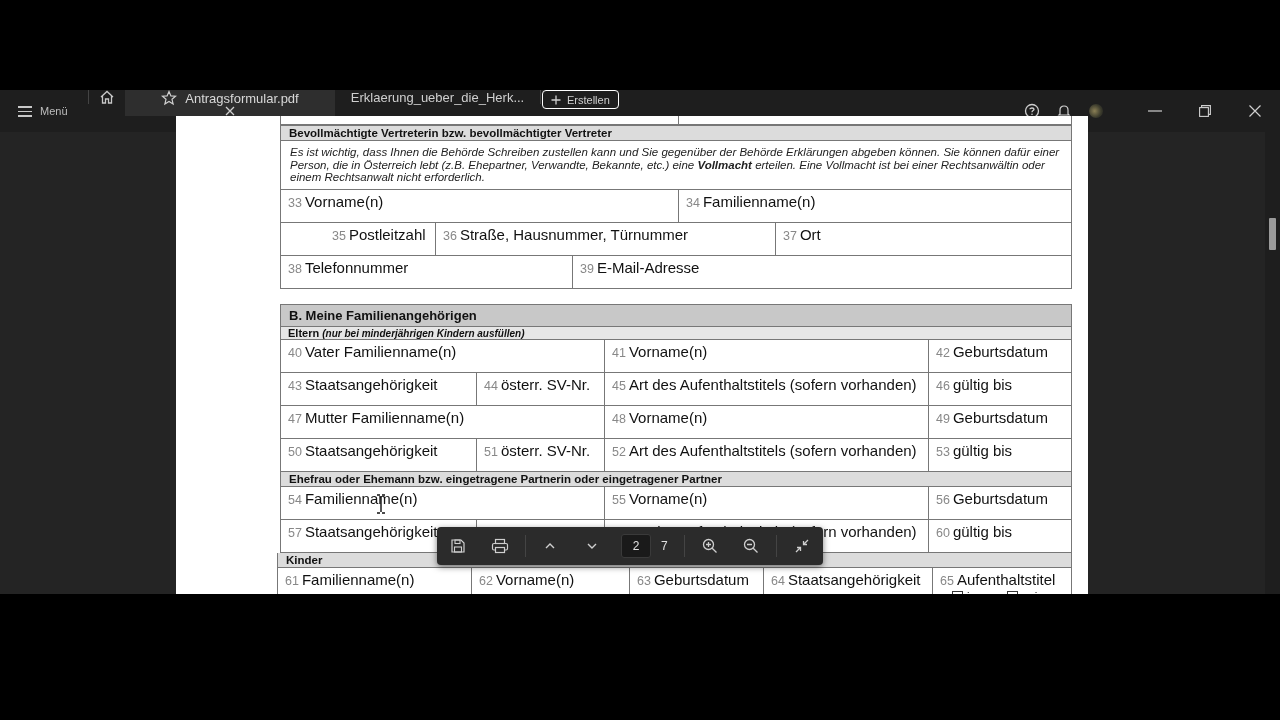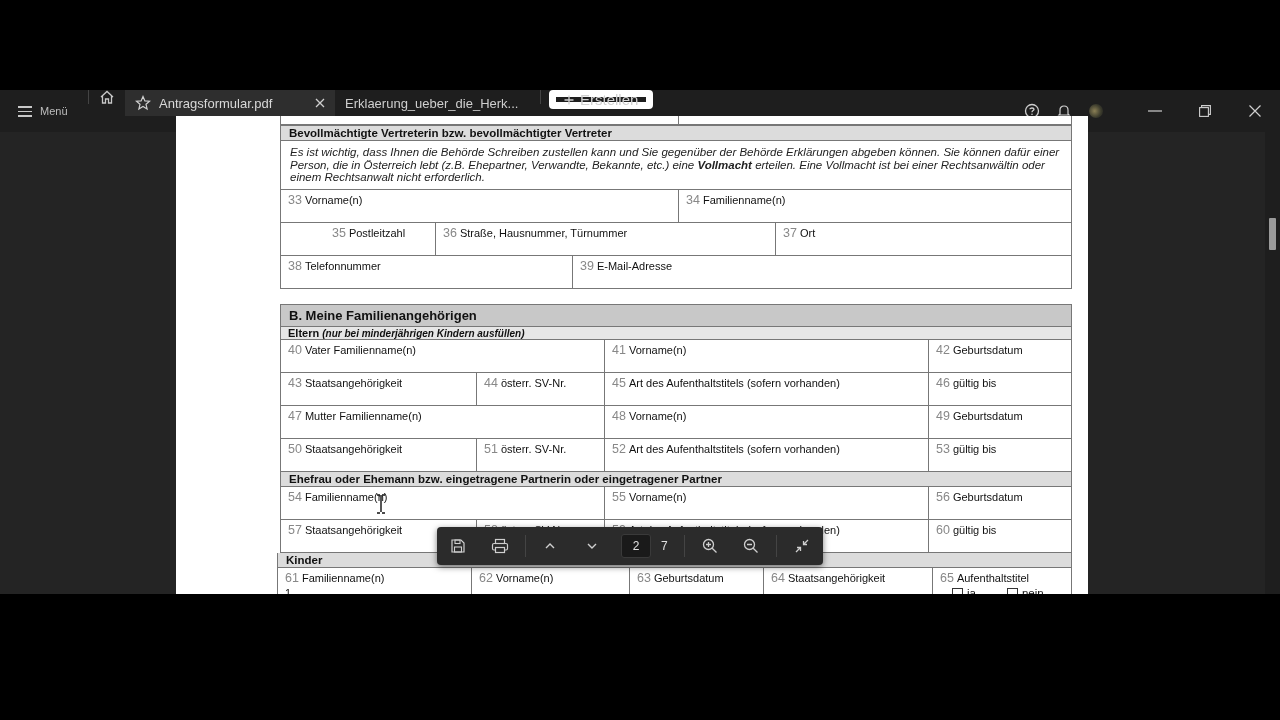--- a/index.html
+++ b/index.html
@@ -9,38 +9,38 @@
   .app { position: absolute; left: 0; top: 90px; width: 1280px; height: 504px; background: #242424; overflow: hidden; }
 
   
   .titlebar { position: absolute; left: 0; top: 0; width: 1280px; height: 42px; background: #1e1e1e; display: flex; align-items: flex-start; color: #cfcfcf; font-size: 13px; }
   .tb-menu { display: flex; align-items: center; gap: 8px; padding-left: 18px; width: 88px; height: 100%; color: #bdbdbd; font-size: 11px; }
   .ham { width: 14px; height: 10px; position: relative; }
   .ham span { position: absolute; left: 0; width: 14px; height: 1.5px; background: #c8c8c8; }
   .ham span:nth-child(1){ top:0; } .ham span:nth-child(2){ top:4.5px; } .ham span:nth-child(3){ top:9px; }
   .sep { width: 1px; height: 14px; background: #444; }
   .home { width: 36px; display: flex; justify-content: center; }
-  .tab { height: 26px; display: flex; align-items: center; padding: 0 10px; font-size: 13px; color: #d8d8d8; }
+  .tab { height: 26px; display: flex; align-items: center; padding: 0 10px; font-size: 13px; color: #d8d8d8; flex-direction: column; }
   .tab.active { background: #2e2e2e; width: 210px; justify-content: space-between; padding: 0 10px 0 10px; }
   .tab.active .tab-left { display: flex; align-items: center; gap: 8px; }
   .tab.inactive { width: 205px; color: #cfcfcf; }
-  .create-btn { margin-left: 8px; height: 19px; border: 7px solid #ffffff; border-radius: 4px; display: flex; align-items: center; gap: 6px; padding: 0 8px; font-size: 15px; color: #d0d0d0; }
+  .create-btn { margin-left: 1px; height: 19px; border: 1px solid #ffffff; border-radius: 4px; display: flex; align-items: center; gap: 6px; padding: 0 8px; font-size: 11px; color: #d0d0d0; }
   .tb-right { margin-left: auto; display: flex; align-items: center; height: 100%; }
   .tb-icon { width: 32px; display: flex; justify-content: center; align-items: center; }
   .avatar { width: 14px; height: 14px; border-radius: 50%; background: radial-gradient(circle at 40% 50%, #8a7f55 0%, #3a3a2c 60%, #1e1e1e 100%); }
   .win-btn { width: 50px; height: 26px; display: flex; justify-content: center; align-items: center; }
 
   
   .page { position: absolute; left: 176px; top: 26px; width: 912px; height: 478px; background: #fff; overflow: hidden; }
   .form { position: absolute; left: 61px; top: 0; width: 792px; color: #111; font-size: 11.5px; margin-left: 43px; }
   .row { display: flex; border-left: 1px solid #777; border-right: 1px solid #777; border-bottom: 1px solid #777; }
   .cell { border-right: 1px solid #777; padding: 3px 7px; position: relative; }
   .cell:last-child { border-right: none; }
   .num { color: #888; font-size: 12.5px; margin-right: 3px; }
-  .lbl { font-size: 11px; }
+  .lbl { font-size: 15px; }
   .hdr { background: #dcdcdc; font-weight: bold; font-size: 11.5px; padding: 1px 8px; border: 1px solid #777; border-top: none; }
   .hdr.big { background: #c8c8c8; font-size: 13px; padding: 3px 8px; border-top: 1px solid #777; }
   .hdr.sub { background: #e6e6e6; padding: 0 7px; font-size: 11px; }
   .hdr.sub i { font-weight: bold; font-size: 10px; }
   .note { font-style: italic; font-size: 11.5px; line-height: 12.5px; padding: 5px 9px 5px 9px; border-left: 1px solid #777; border-right: 1px solid #777; border-bottom: 1px solid #777; color: #222; }
   .note b { font-style: italic; }
   .cb { display: inline-block; width: 11px; height: 11px; border: 1px solid #333; vertical-align: -2px; margin-right: 4px; }
 
   
   .float-tb { position: absolute; left: 437px; top: 437px; width: 386px; height: 38px; background: #2b2b2b; border-radius: 4px; box-shadow: 0 2px 6px rgba(0,0,0,0.5); display: flex; align-items: center; color: #cfcfcf; }

